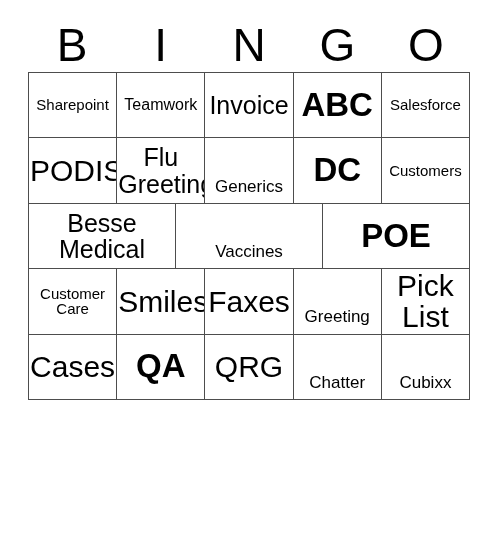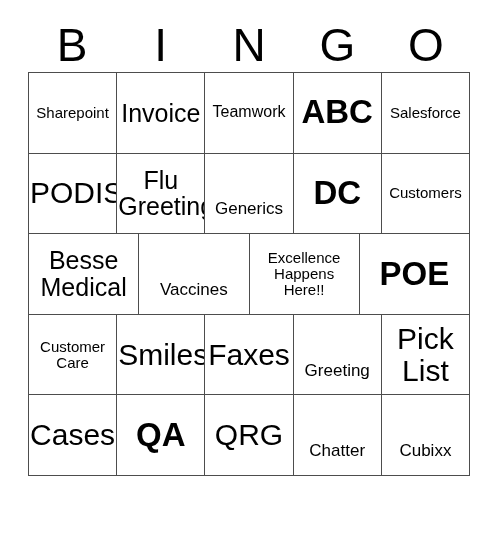--- a/index.html
+++ b/index.html
@@ -45,21 +45,21 @@
     color: #000000;
     user-select: none;
   }
 
   
   #grid {
     position: absolute;
     left: 28px;
     top: 72px;
     width: 442px;
-    height: 404px;
+    height: 328px;
     border-top: 1px solid #4d4d4d;
     border-left: 1px solid #4d4d4d;
     box-sizing: border-box;
     display: flex;
     flex-direction: column;
   }
   .grid-row {
     flex: 1 1 0;
     display: flex;
     min-height: 0;
@@ -106,24 +106,24 @@
     <div class="header-letter">O</div>
   </div>
 
   <div id="grid">
 
     <div class="grid-row">
       <div class="cell">
           <span class="cell-text sz-s">Sharepoint</span>
         </div>
       <div class="cell">
+          <span class="cell-text sz-sm">Teamwork</span>
+        </div>
+      <div class="cell">
           <span class="cell-text sz-l">Invoice</span>
-        </div>
-      <div class="cell">
-          <span class="cell-text sz-sm">Teamwork</span>
         </div>
       <div class="cell">
           <span class="cell-text sz-xxl">ABC</span>
         </div>
       <div class="cell">
           <span class="cell-text sz-s">Salesforce</span>
         </div>
     </div>
 
     <div class="grid-row">
@@ -147,25 +147,20 @@
 
     <div class="grid-row">
       <div class="cell">
           <span class="cell-text sz-l">Besse
 Medical</span>
         </div>
       <div class="cell">
           <span class="cell-text sz-m">Vaccines</span>
         </div>
       <div class="cell">
-          <span class="cell-text sz-s">Excellence
-Happens
-Here!!</span>
-        </div>
-      <div class="cell">
           <span class="cell-text sz-xxl">POE</span>
         </div>
     </div>
 
     <div class="grid-row">
       <div class="cell">
           <span class="cell-text sz-s">Customer
 Care</span>
         </div>
       <div class="cell">

